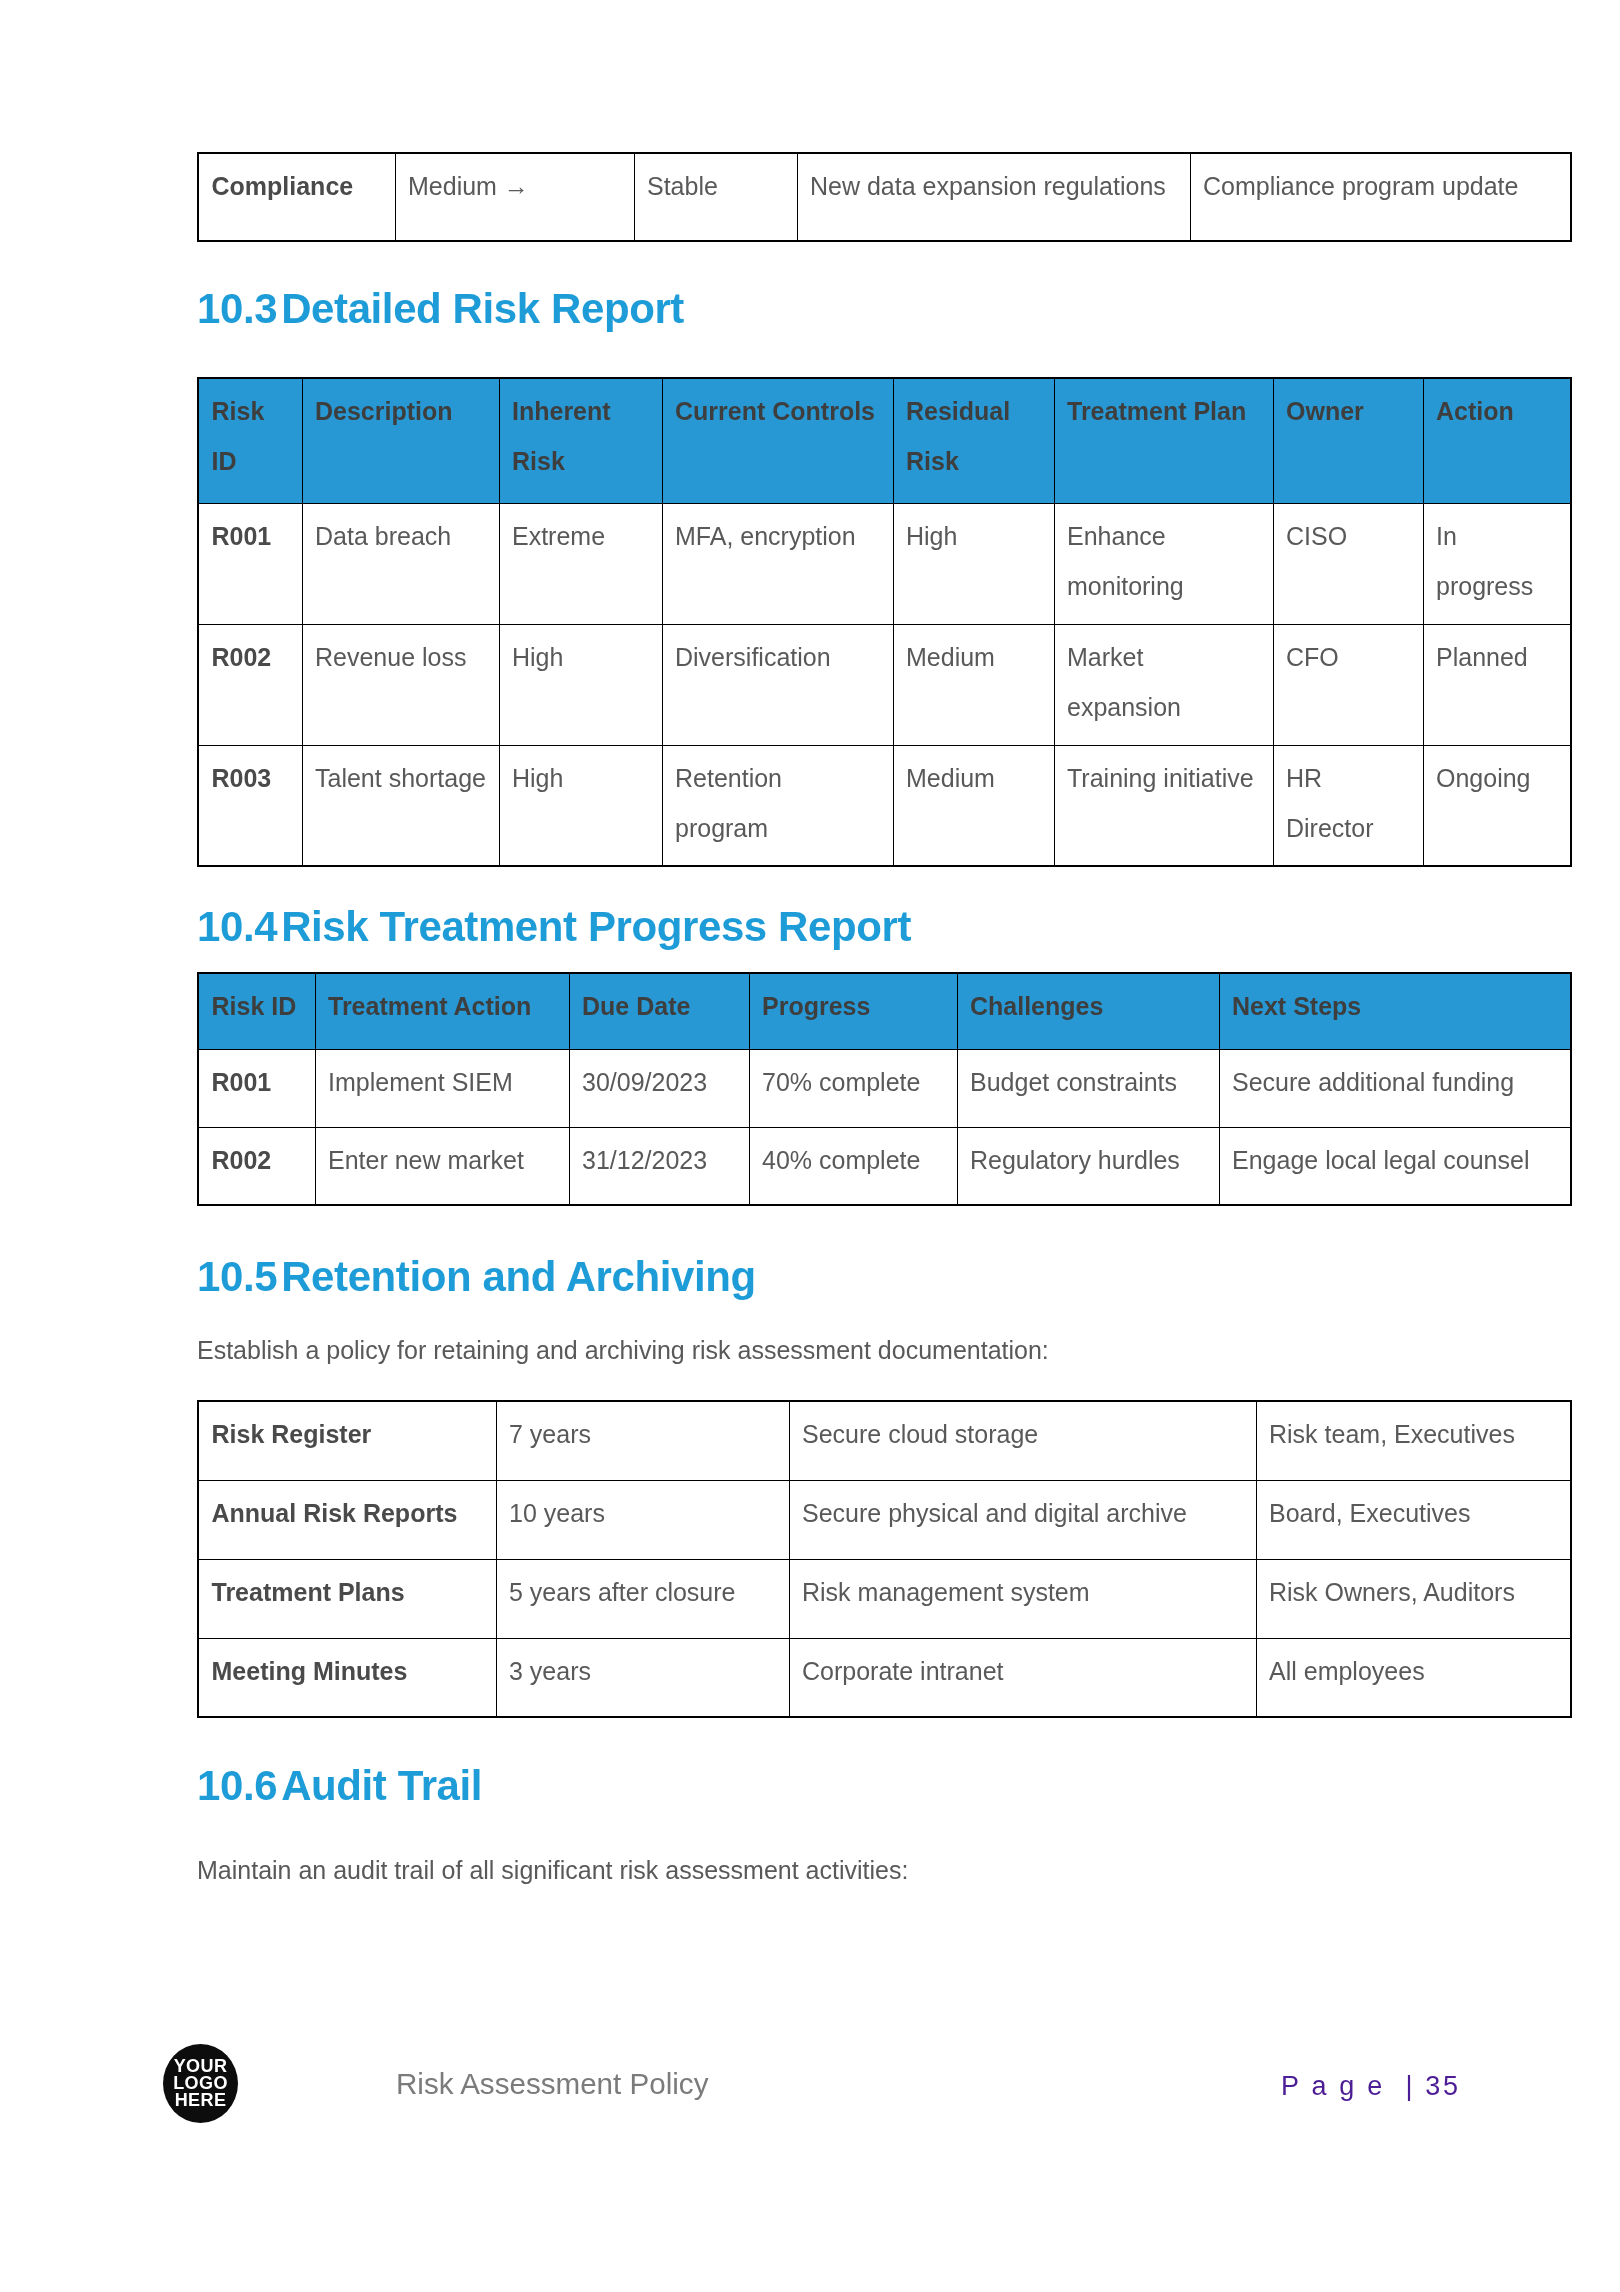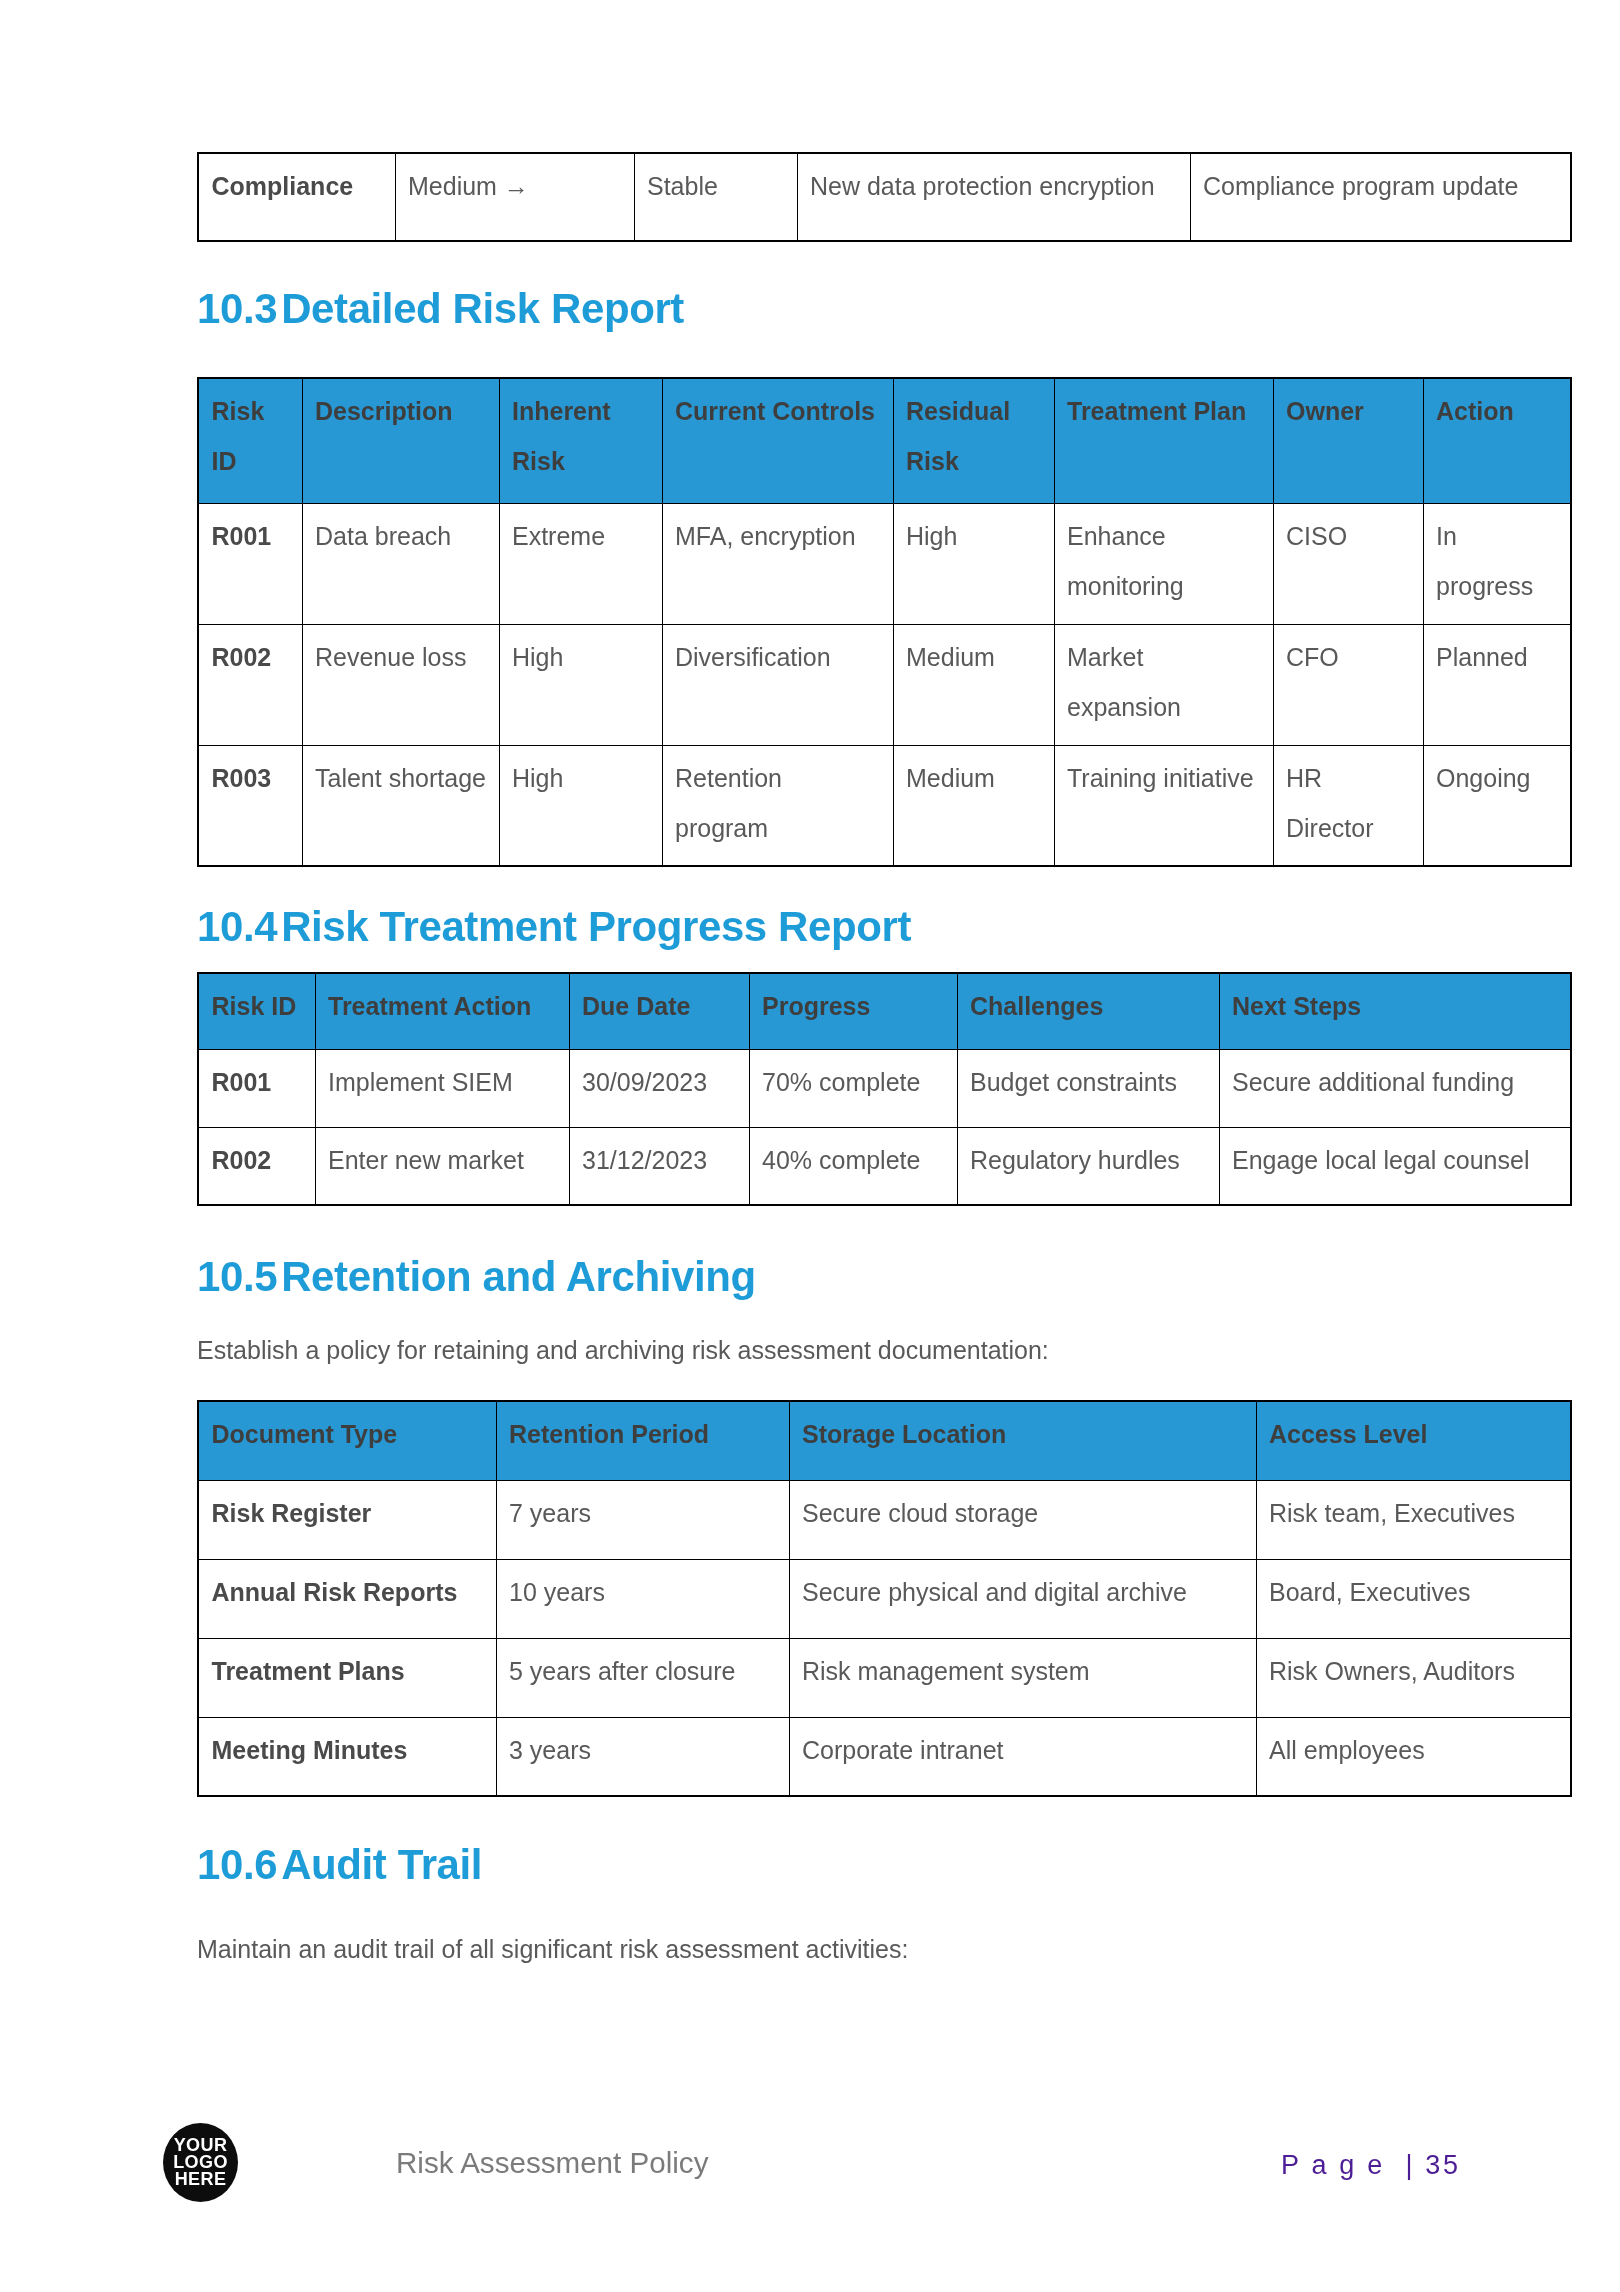--- a/index.html
+++ b/index.html
@@ -85,21 +85,21 @@
         <col style="width:239px">
         <col style="width:163px">
         <col style="width:393px">
         <col style="width:381px">
       </colgroup>
     <tbody>
         <tr>
       <td class="bold">Compliance</td>
       <td>Medium →</td>
       <td>Stable</td>
-      <td class="justify">New data protection encryption</td>
+      <td class="justify">New data expansion regulations</td>
       <td>Compliance program update</td>
     </tr>
   </tbody>
     </table>
 
   <div id="h103" class="heading"><span class="h-num">10.3</span><span>Detailed Risk Report</span></div>
 
   <table id="table1">
     <colgroup>
         <col style="width:104px">
@@ -199,26 +199,20 @@
   <div id="p105" class="para">Establish a policy for retaining and archiving risk assessment documentation:</div>
 
   <table id="table3" class="nowrap-head">
     <colgroup>
         <col style="width:298px">
         <col style="width:293px">
         <col style="width:467px">
         <col style="width:315px">
       </colgroup>
     <tbody>
-        <tr class="head">
-      <th>Document Type</th>
-      <th>Retention Period</th>
-      <th>Storage Location</th>
-      <th>Access Level</th>
-    </tr>
     <tr class="row">
       <td class="bold">Risk Register</td>
       <td>7 years</td>
       <td>Secure cloud storage</td>
       <td>Risk team, Executives</td>
     </tr>
     <tr class="row">
       <td class="bold">Annual Risk Reports</td>
       <td>10 years</td>
       <td>Secure physical and digital archive</td>

